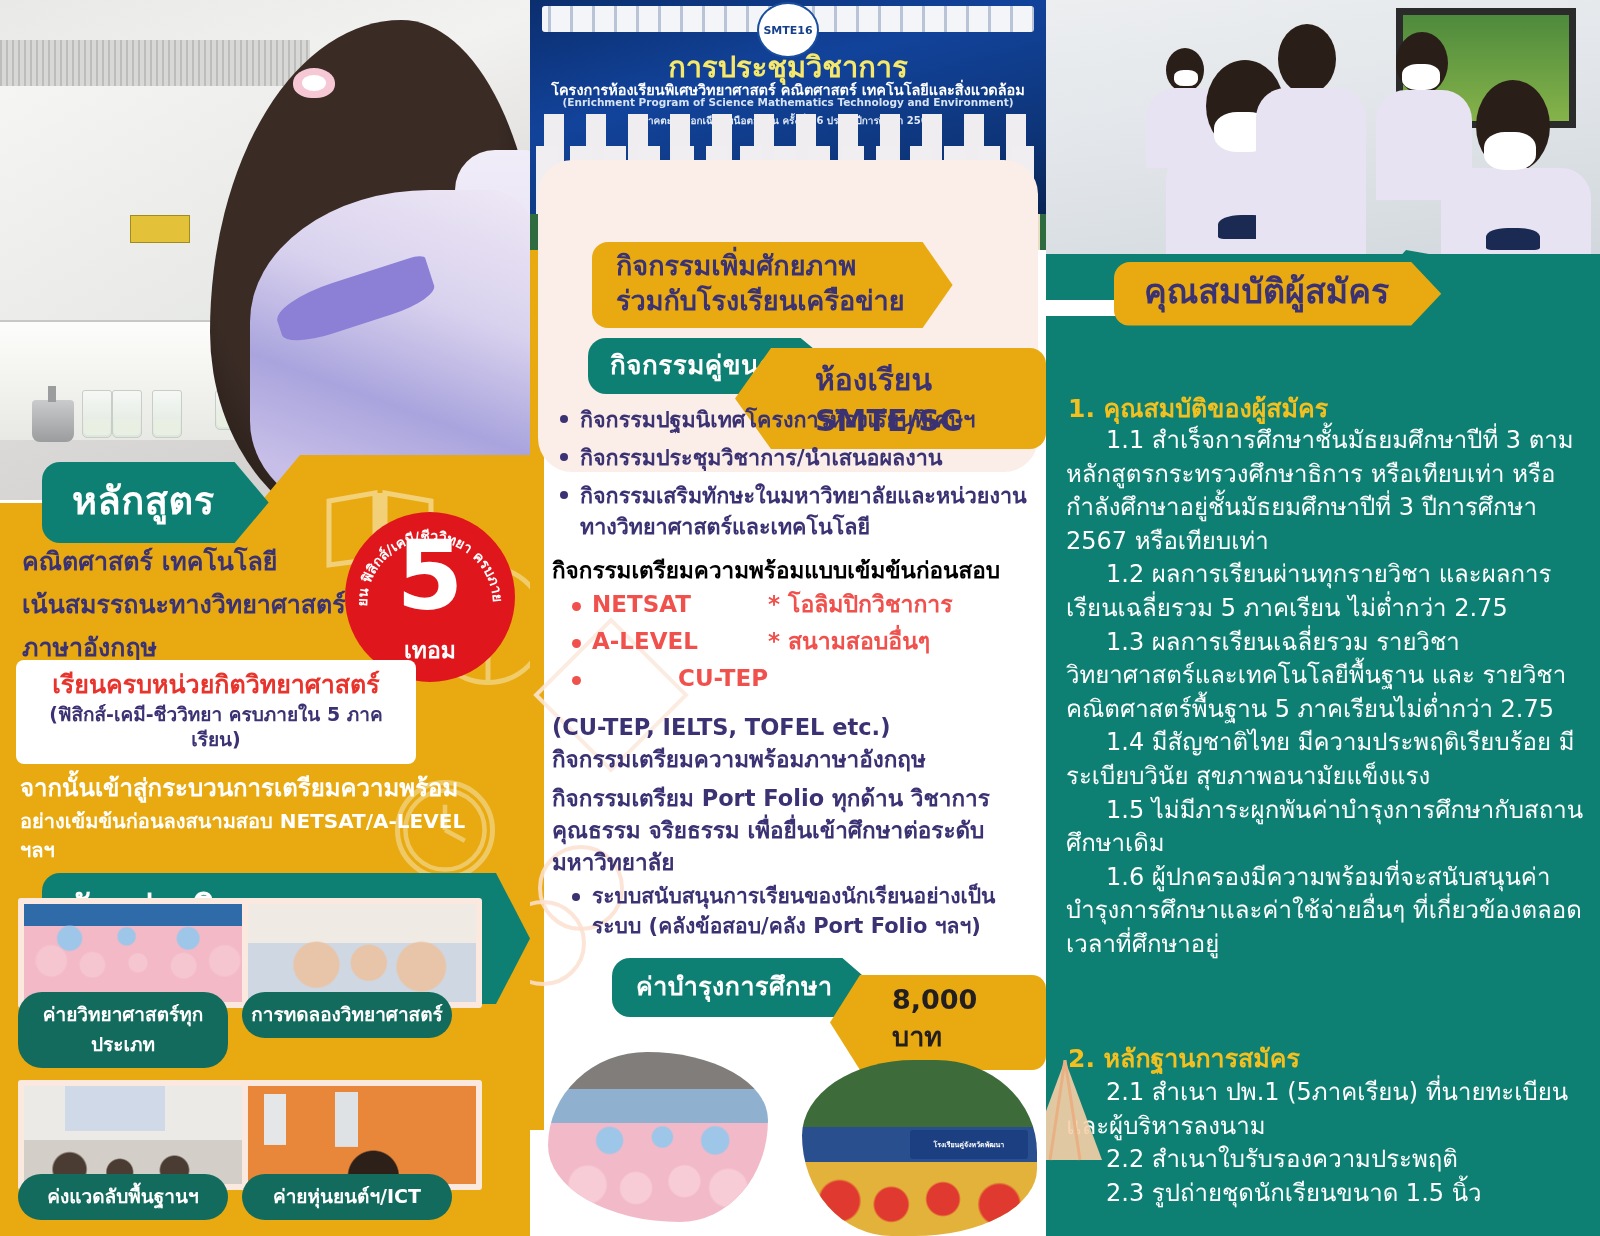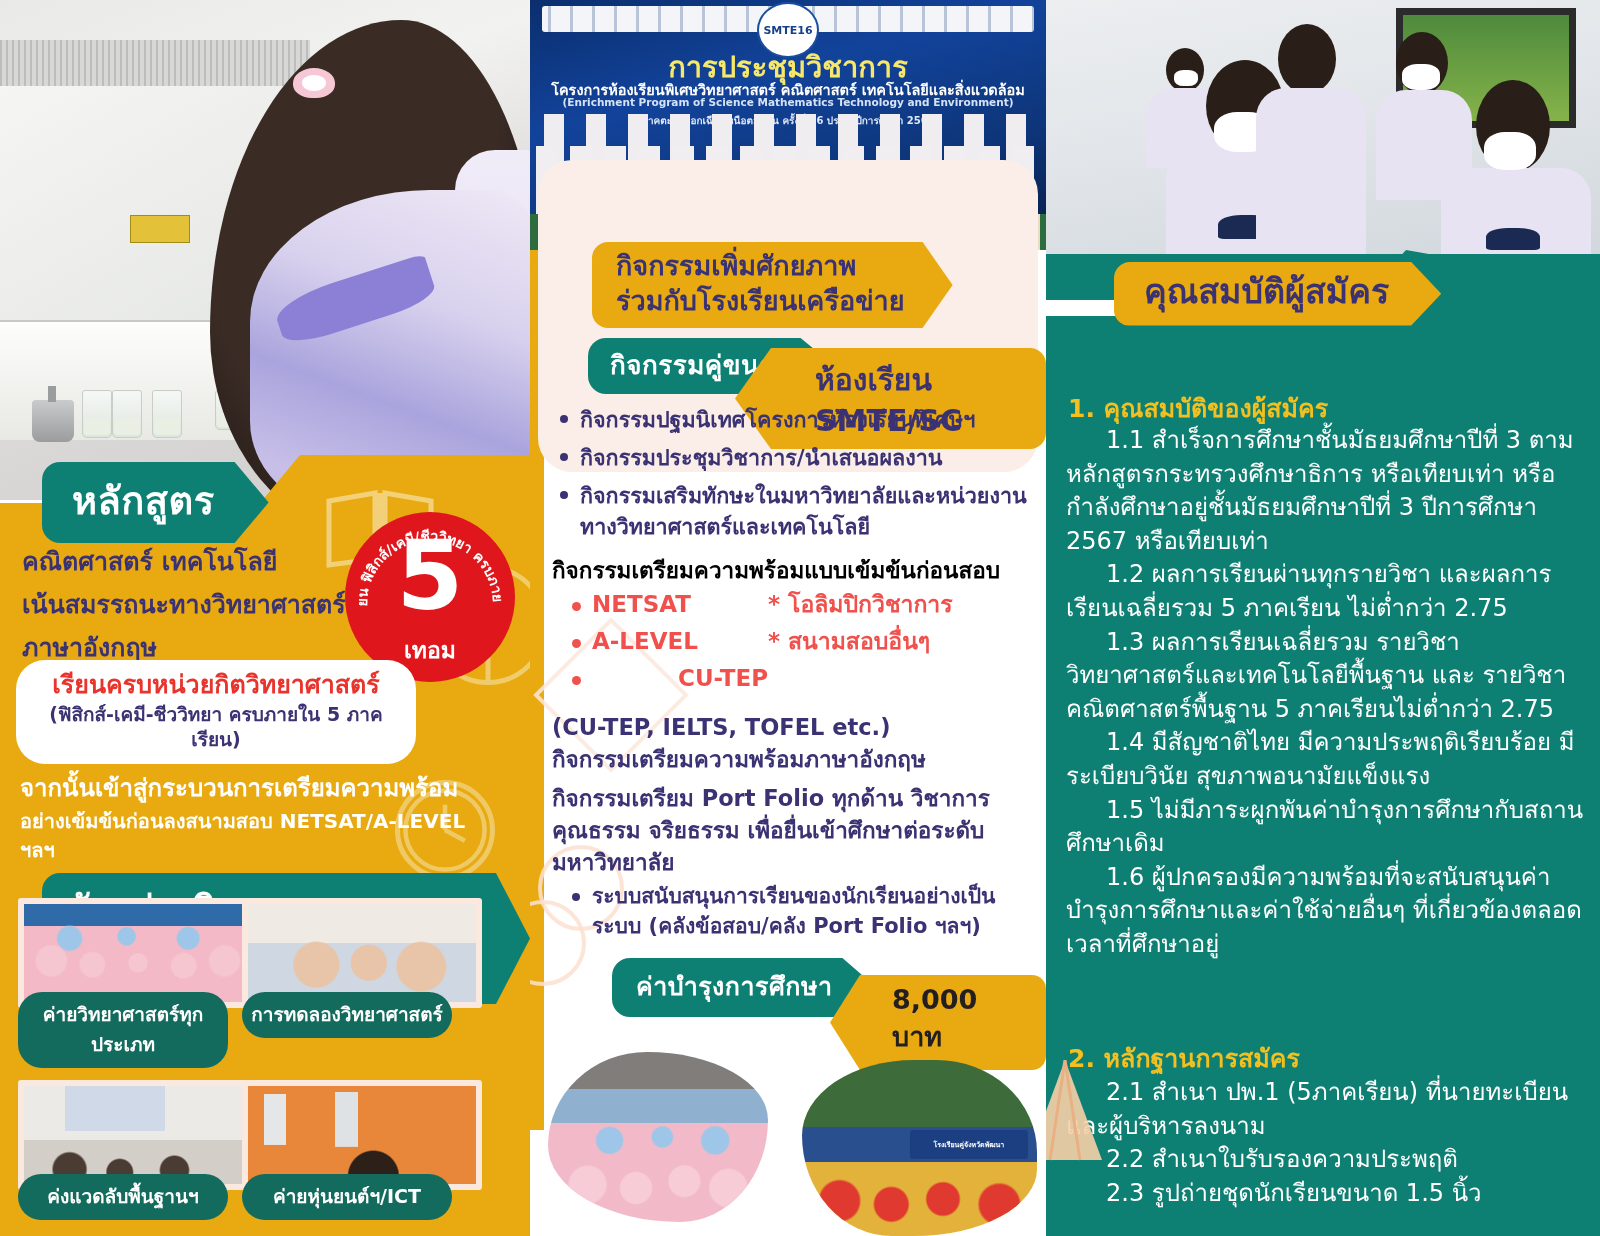--- a/index.html
+++ b/index.html
@@ -90,21 +90,21 @@
   .badge5 {
     position:absolute; left:345px; top:512px; width:170px; height:170px;
     background:#e0161d; border-radius:50%; color:#fff;
   }
   .badge5 .num { position:absolute; left:0; right:0; top:16px; text-align:center; font-size:96px; font-weight:900; line-height:1; }
   .badge5 .term { position:absolute; left:0; right:0; bottom:14px; text-align:center; font-size:23px; font-weight:800; }
   .badge5 svg { position:absolute; left:0; top:0; }
 
   .white-pill {
     position:absolute; left:16px; top:660px; width:400px; padding:9px 18px 12px;
-    background:#fff; border-radius:29px; text-align:center;
+    background:#fff; border-radius:8px; text-align:center;
   }
   .white-pill .l1 { color:#e8342c; font-size:25px; font-weight:900; line-height:1.25; }
   .white-pill .l2 { color:#3b3273; font-size:19px; font-weight:800; line-height:1.3; margin-top:2px;}
 
   .c1-after { position:absolute; left:20px; top:772px; width:470px; color:#fff; }
   .c1-after .a1 { font-size:24px; font-weight:800; line-height:1.35; }
   .c1-after .a2 { font-size:20px; font-weight:800; line-height:1.45; margin-top:3px;}
 
   .c1-head2 { position:absolute; left:42px; top:845px; }
   .c1-head2 .tag-green { font-size:36px; padding:7px 48px 10px 24px;margin-top:28px; }

